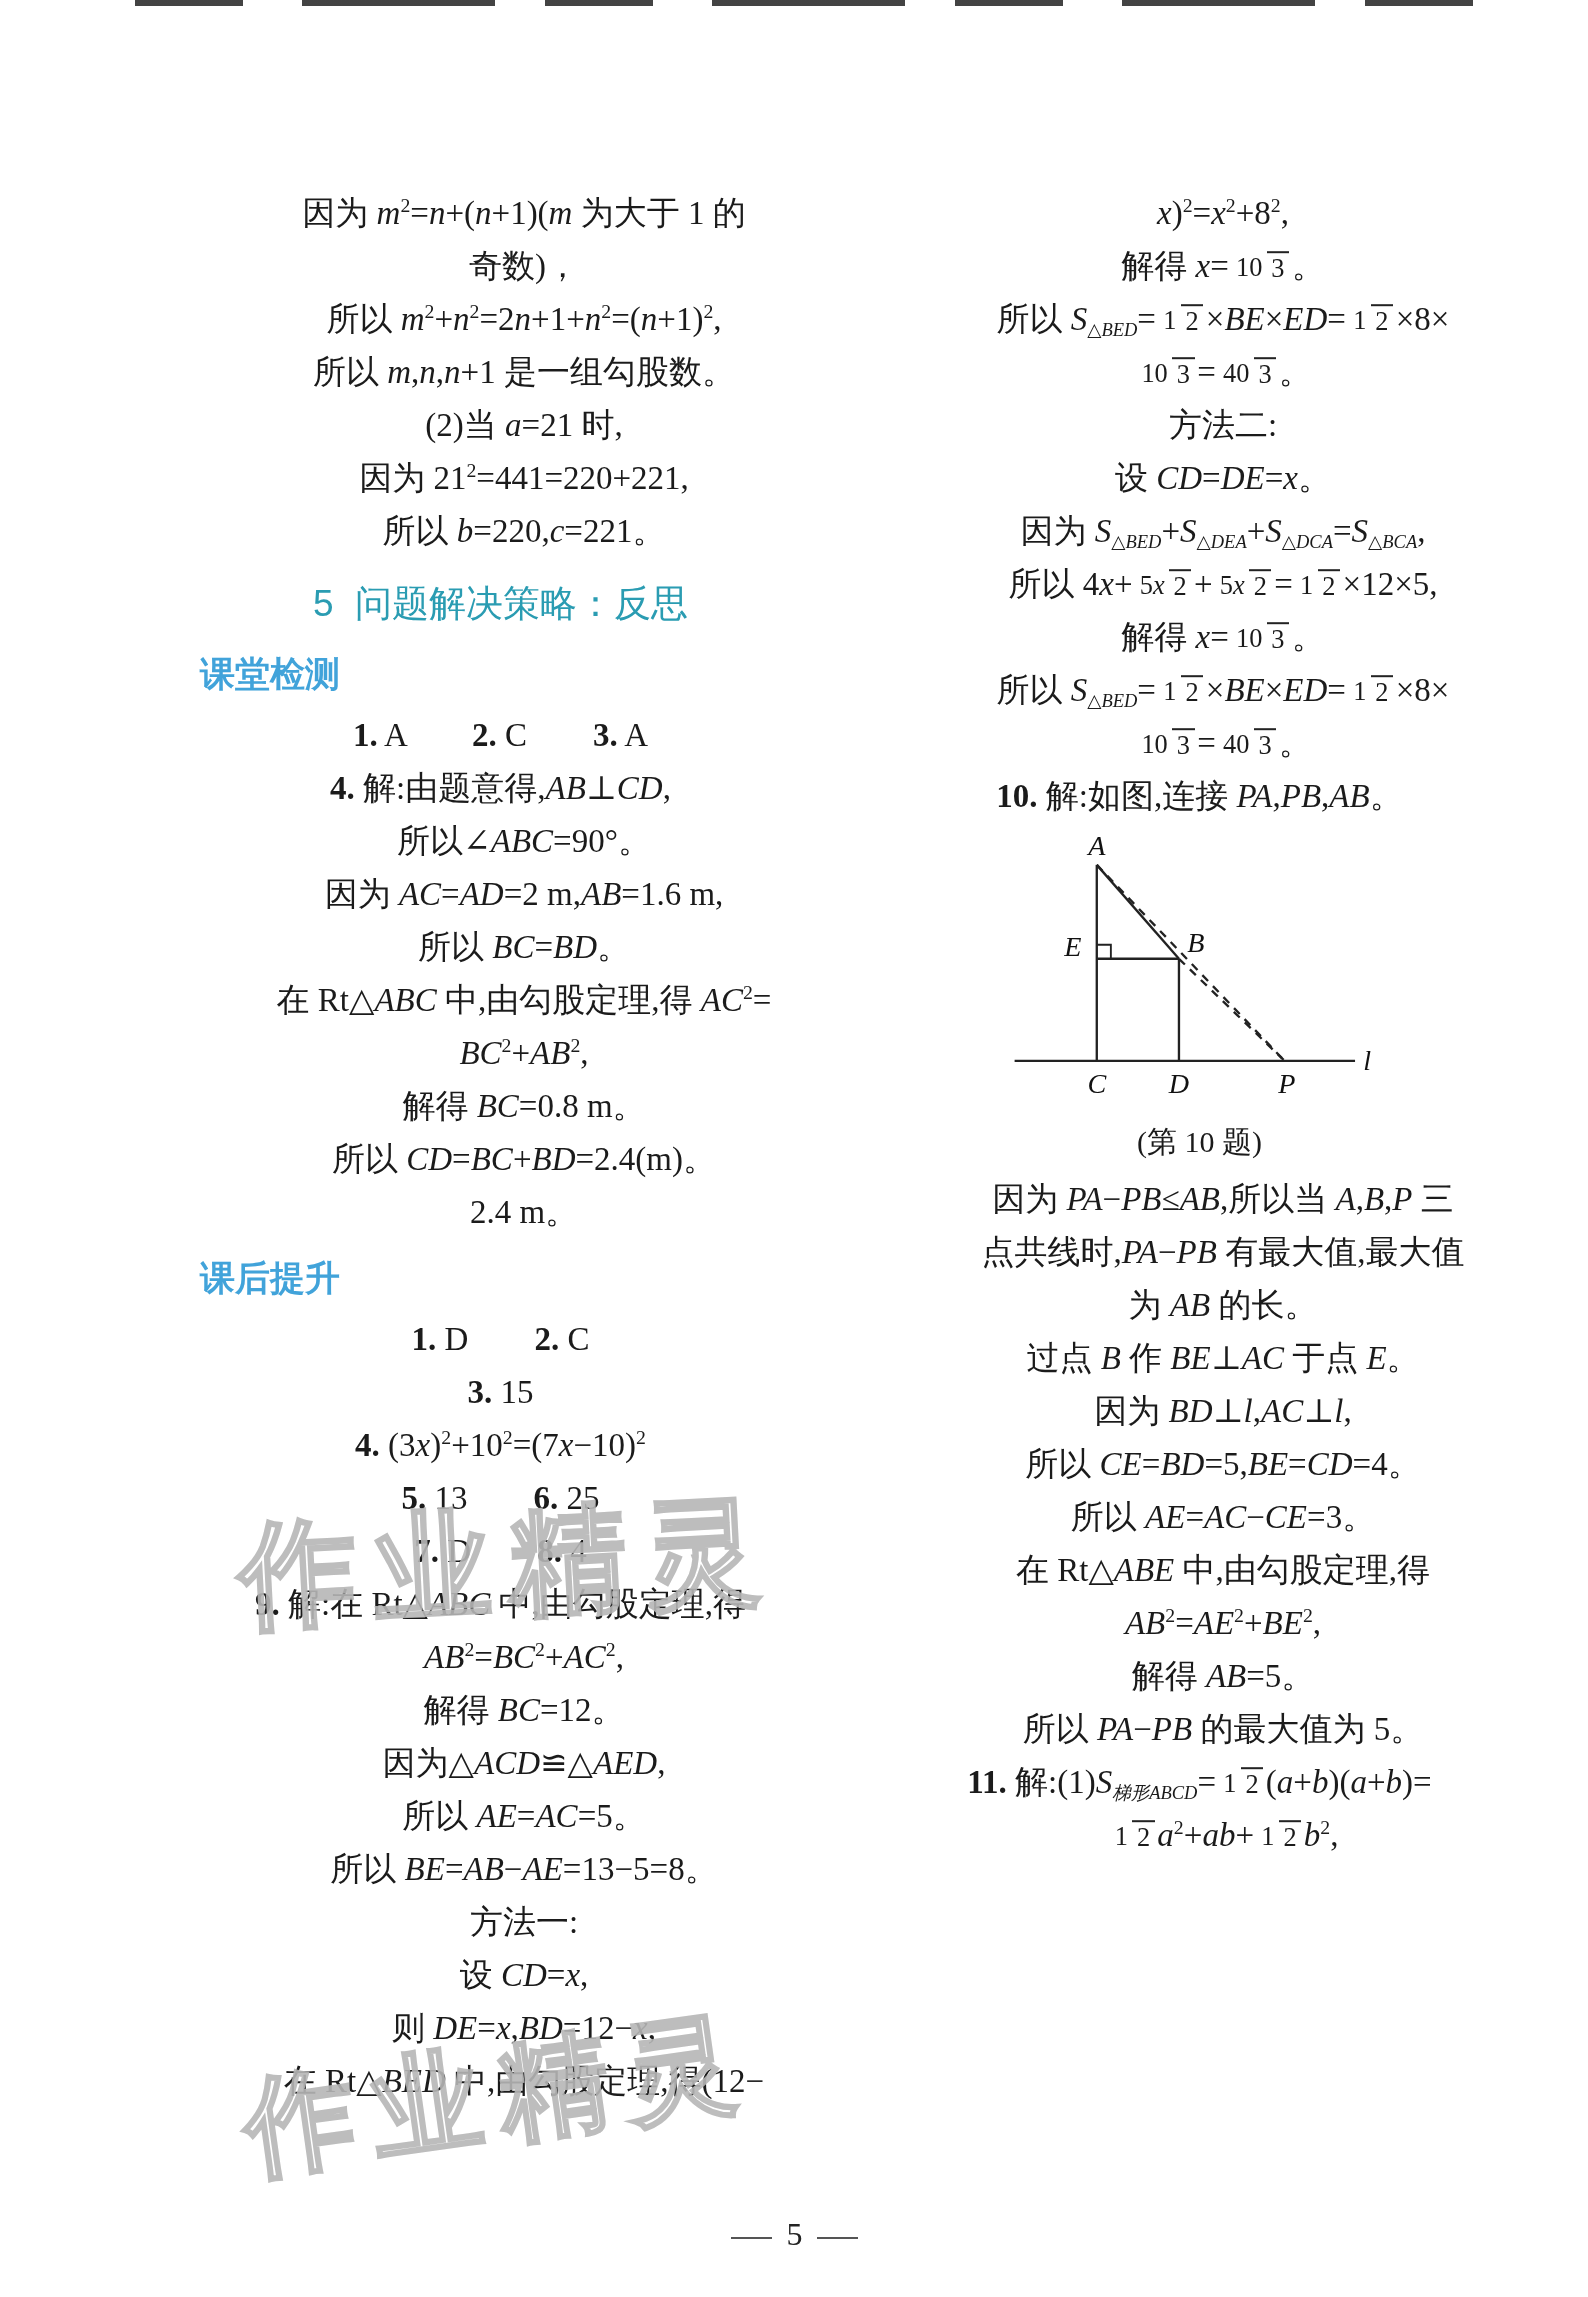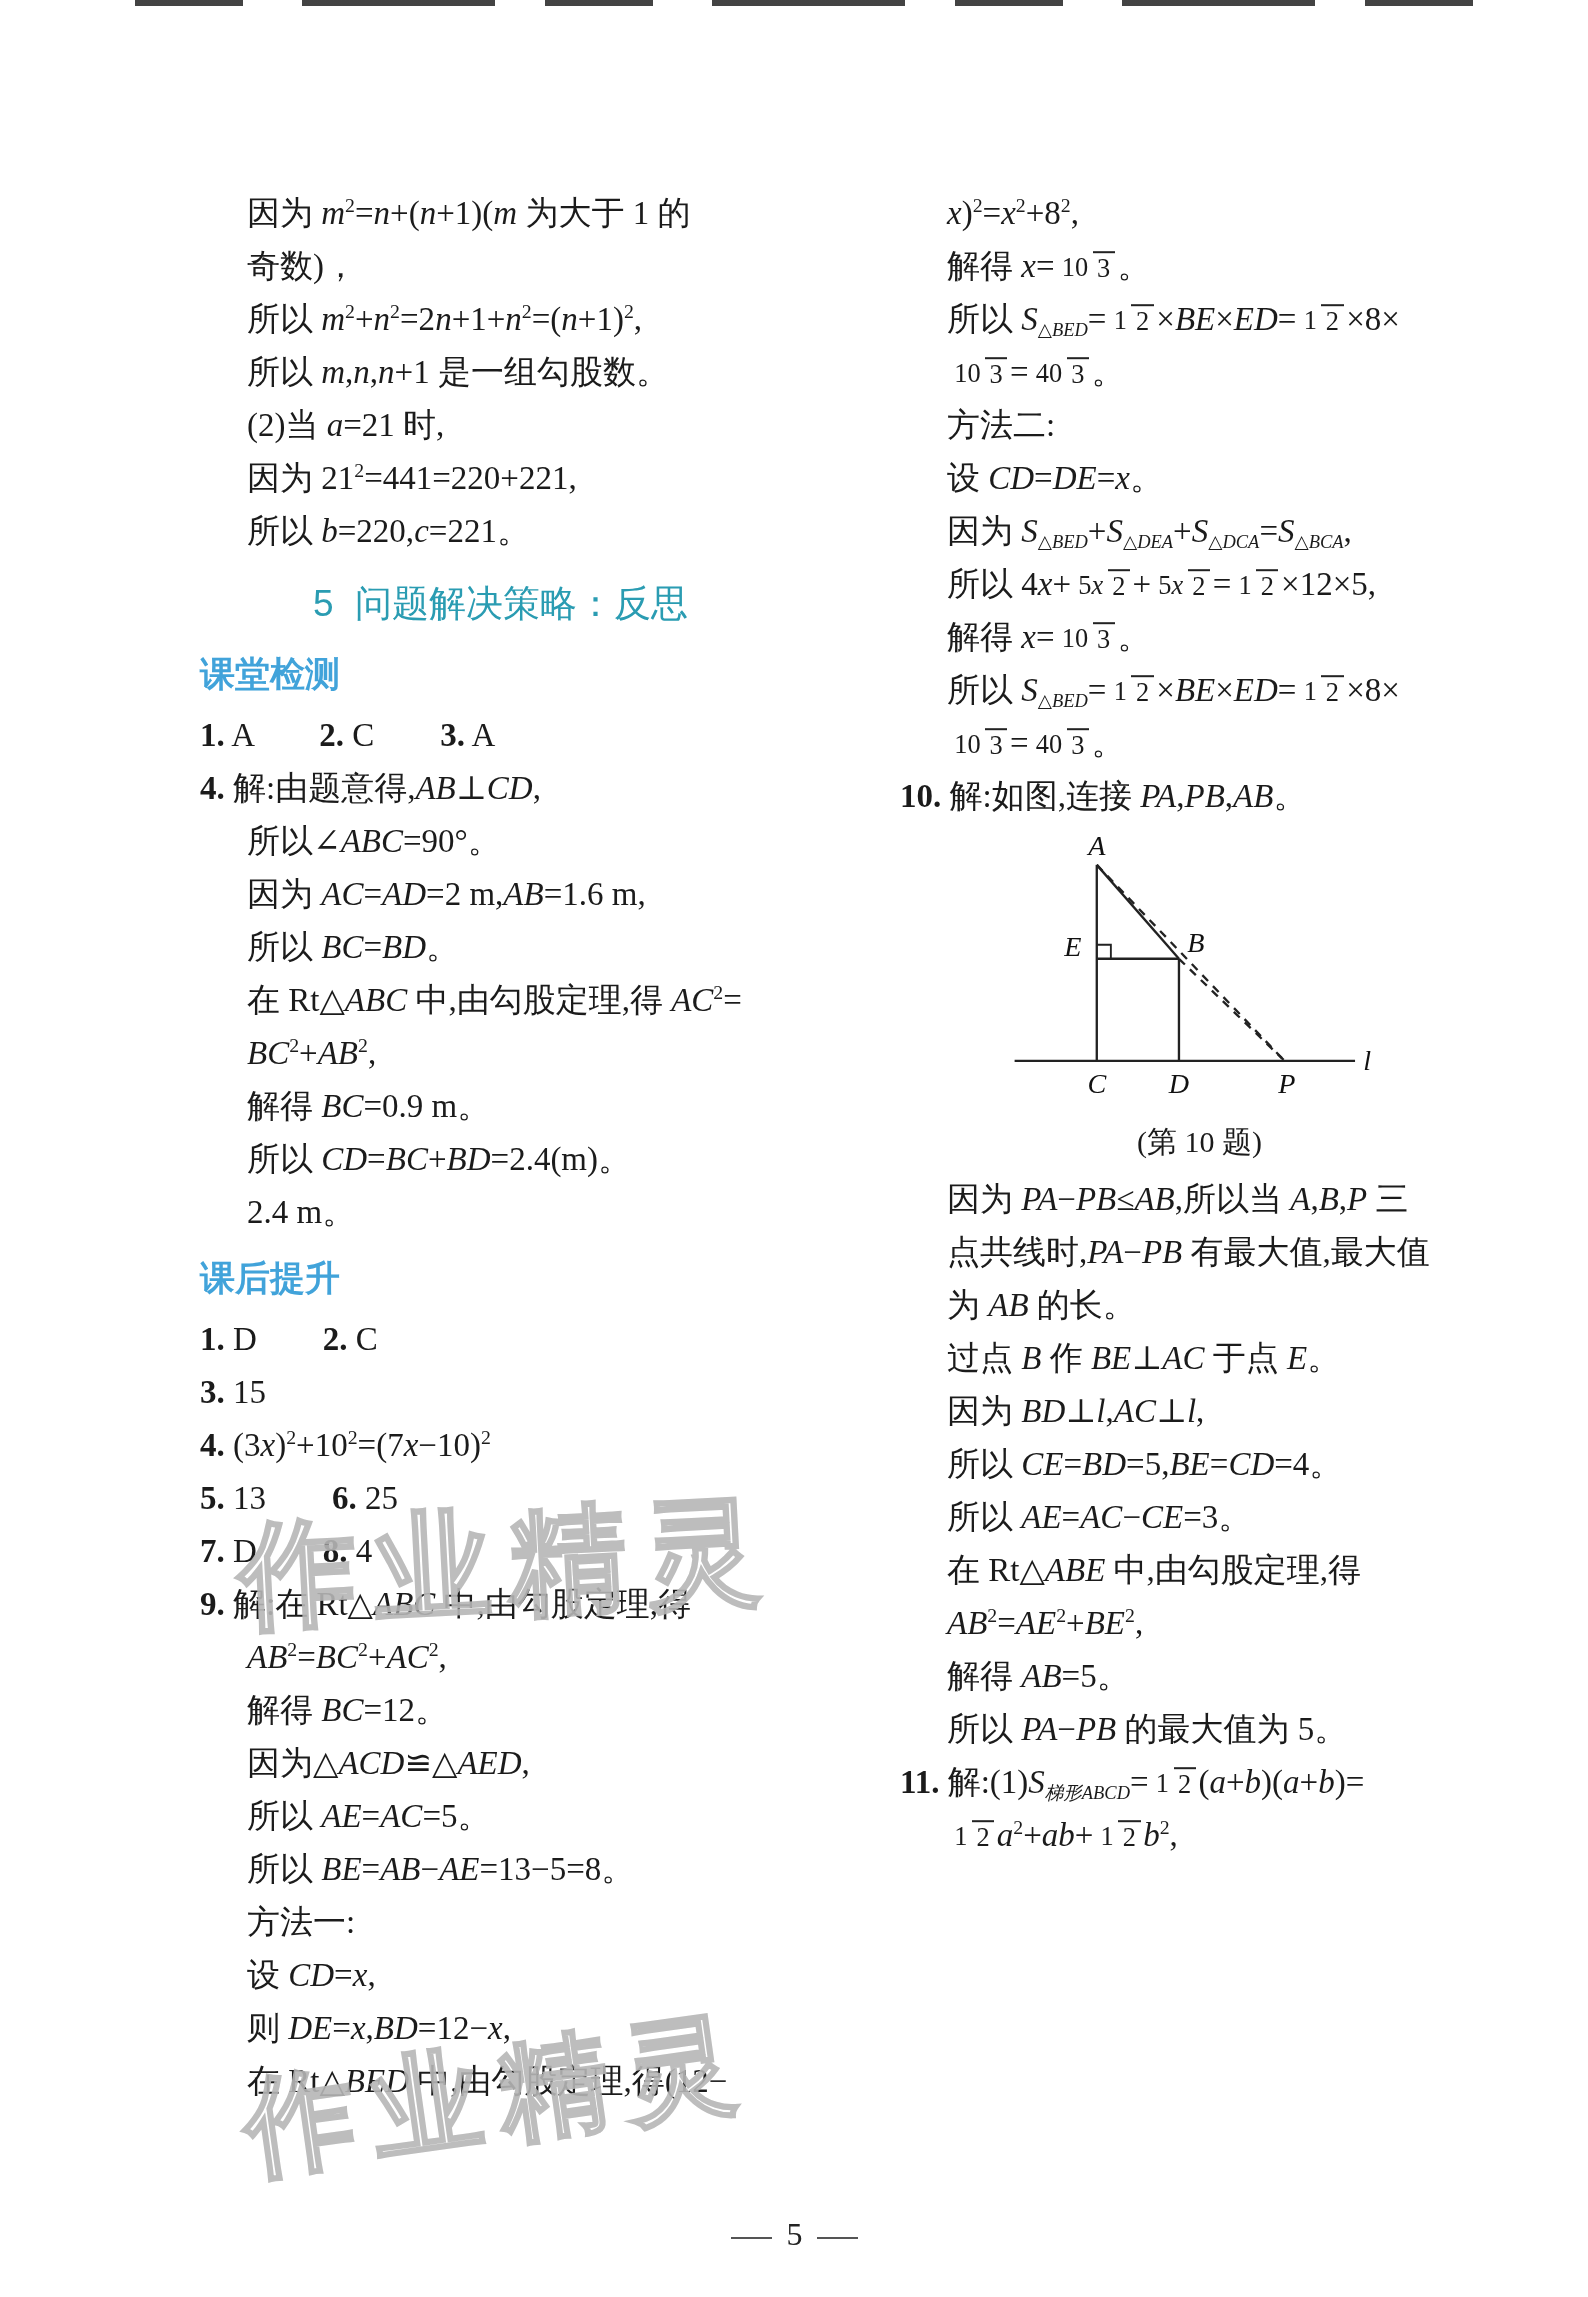--- a/index.html
+++ b/index.html
@@ -7,21 +7,21 @@
     position:relative;width:1589px;height:2298px;background:#ffffff;overflow:hidden;
     font-family:"Liberation Serif","DejaVu Serif",serif;color:#1b1b1b;margin:0 auto;
   }
   .scan-top{
     position:absolute;top:0;left:135px;width:1386px;height:6.3px;opacity:.85;
     background:repeating-linear-gradient(90deg,#222 0 108px,transparent 108px 167px,#222 167px 360px,transparent 360px 410px);
   }
   .col{position:absolute;top:187px;font-size:33px;line-height:1.6;}
   #colL{left:200px;width:601px;}
   #colR{left:900px;width:599px;}
-  .line{min-height:53px;}
+  .line{min-height:53px;text-align:center;}
   .ind1{padding-left:47px;}
   .it{font-style:italic;}
   .bd{font-weight:bold;}
   sup{font-size:.6em;line-height:0;}
   sub{font-size:.56em;line-height:0;vertical-align:-0.3em;font-style:italic;}
   .frac{
     display:inline-flex;flex-direction:row;align-items:center;vertical-align:middle;
     font-size:.8em;line-height:1.15;margin:0 2.7px;transform:translateY(-1.8px);
   }
   .frac .num,.frac .den{padding:0 4.5px;}
@@ -74,21 +74,21 @@
       <div class="line ind1"><span>所以 </span><span class="it">b</span><span>=220,</span><span class="it">c</span><span>=221。</span></div>
       <div class="h1"><span class="h1num">5</span><span>问题解决策略：反思</span></div>
       <div class="sub">课堂检测</div>
       <div class="line ind0"><span class="bd">1.</span><span> A　　</span><span class="bd">2.</span><span> C　　</span><span class="bd">3.</span><span> A</span></div>
       <div class="line ind0"><span class="bd">4.</span><span> 解:由题意得,</span><span class="it">AB</span><span>⊥</span><span class="it">CD</span><span>,</span></div>
       <div class="line ind1"><span>所以∠</span><span class="it">ABC</span><span>=90°。</span></div>
       <div class="line ind1"><span>因为 </span><span class="it">AC</span><span>=</span><span class="it">AD</span><span>=2 m,</span><span class="it">AB</span><span>=1.6 m,</span></div>
       <div class="line ind1"><span>所以 </span><span class="it">BC</span><span>=</span><span class="it">BD</span><span>。</span></div>
       <div class="line ind1"><span>在 Rt△</span><span class="it">ABC</span><span> 中,由勾股定理,得 </span><span class="it">AC</span><sup>2</sup><span>=</span></div>
       <div class="line ind1"><span class="it">BC</span><sup>2</sup><span>+</span><span class="it">AB</span><sup>2</sup><span>,</span></div>
-      <div class="line ind1"><span>解得 </span><span class="it">BC</span><span>=0.9 m。</span></div>
+      <div class="line ind1"><span>解得 </span><span class="it">BC</span><span>=0.8 m。</span></div>
       <div class="line ind1"><span>所以 </span><span class="it">CD</span><span>=</span><span class="it">BC</span><span>+</span><span class="it">BD</span><span>=2.4(m)。</span></div>
       <div class="line ind1"><span>2.4 m。</span></div>
       <div class="sub">课后提升</div>
       <div class="line ind0"><span class="bd">1.</span><span> D　　</span><span class="bd">2.</span><span> C</span></div>
       <div class="line ind0"><span class="bd">3.</span><span> 15</span></div>
       <div class="line ind0"><span class="bd">4.</span><span> (3</span><span class="it">x</span><span>)</span><sup>2</sup><span>+10</span><sup>2</sup><span>=(7</span><span class="it">x</span><span>−10)</span><sup>2</sup></div>
       <div class="line ind0"><span class="bd">5.</span><span> 13　　</span><span class="bd">6.</span><span> 25</span></div>
       <div class="line ind0"><span class="bd">7.</span><span> D　　</span><span class="bd">8.</span><span> 4</span></div>
       <div class="line ind0"><span class="bd">9.</span><span> 解:在 Rt△</span><span class="it">ABC</span><span> 中,由勾股定理,得</span></div>
       <div class="line ind1"><span class="it">AB</span><sup>2</sup><span>=</span><span class="it">BC</span><sup>2</sup><span>+</span><span class="it">AC</span><sup>2</sup><span>,</span></div>

